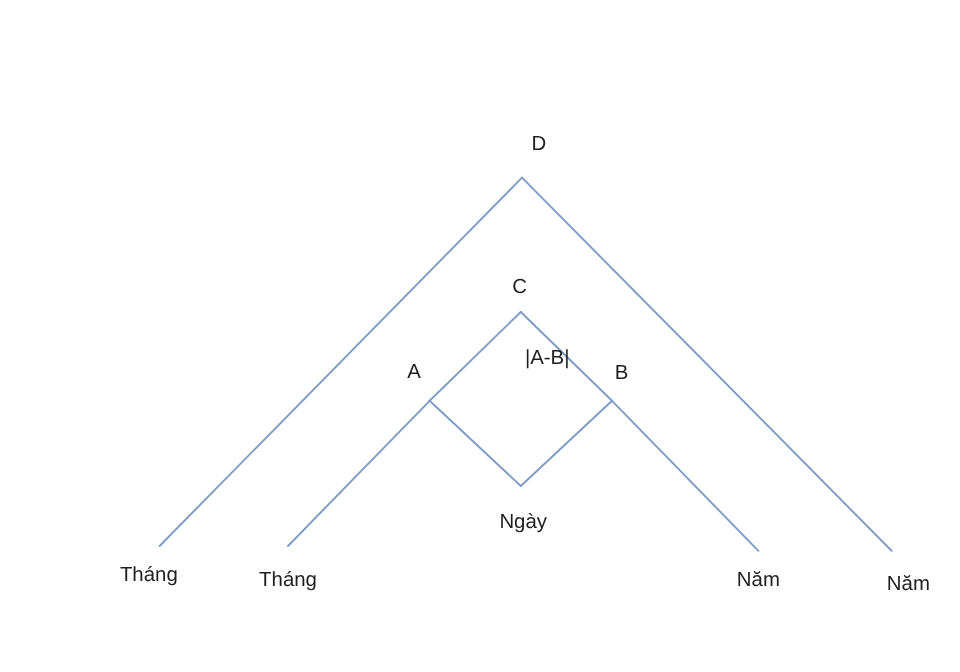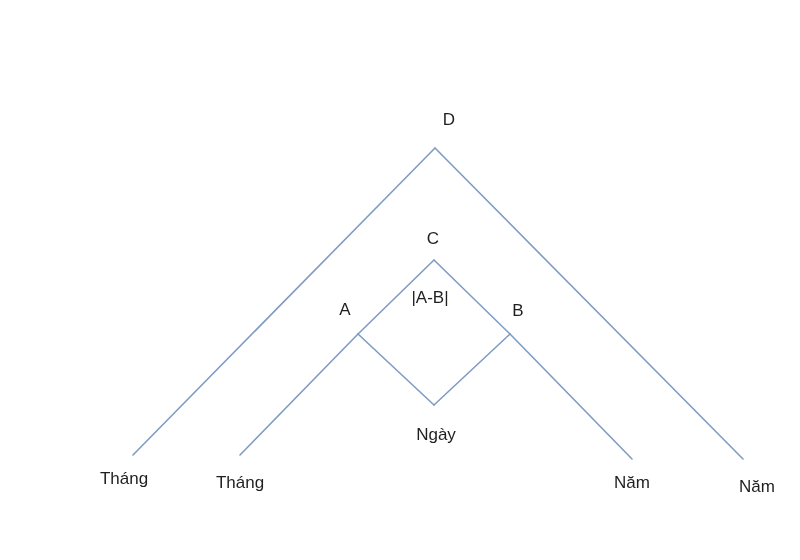--- a/index.html
+++ b/index.html
@@ -19,20 +19,20 @@
     <line x1="434" y1="260" x2="510" y2="334"></line>
     <line x1="358" y1="334" x2="240" y2="455"></line>
     <line x1="358" y1="334" x2="434" y2="405"></line>
     <line x1="510" y1="334" x2="632" y2="459"></line>
     <line x1="510" y1="334" x2="434" y2="405"></line>
   </g>
 </svg>
 
 <div class="lbl" style="left:449px; top:110px;">D</div>
 <div class="lbl" style="left:433px; top:229px;">C</div>
-<div class="lbl" style="left:430px; top:288px;">|A-B|</div>
+<div class="lbl" style="left:456px; top:288px;">|A-B|</div>
 <div class="lbl" style="left:345px; top:300px;">A</div>
 <div class="lbl" style="left:518px; top:301px;">B</div>
 <div class="lbl" style="left:436px; top:425px;">Ngày</div>
 <div class="lbl" style="left:124px; top:469px;">Tháng</div>
 <div class="lbl" style="left:240px; top:473px;">Tháng</div>
 <div class="lbl" style="left:632px; top:473px;">Năm</div>
 <div class="lbl" style="left:757px; top:477px;">Năm</div>
 
 </body></html>

